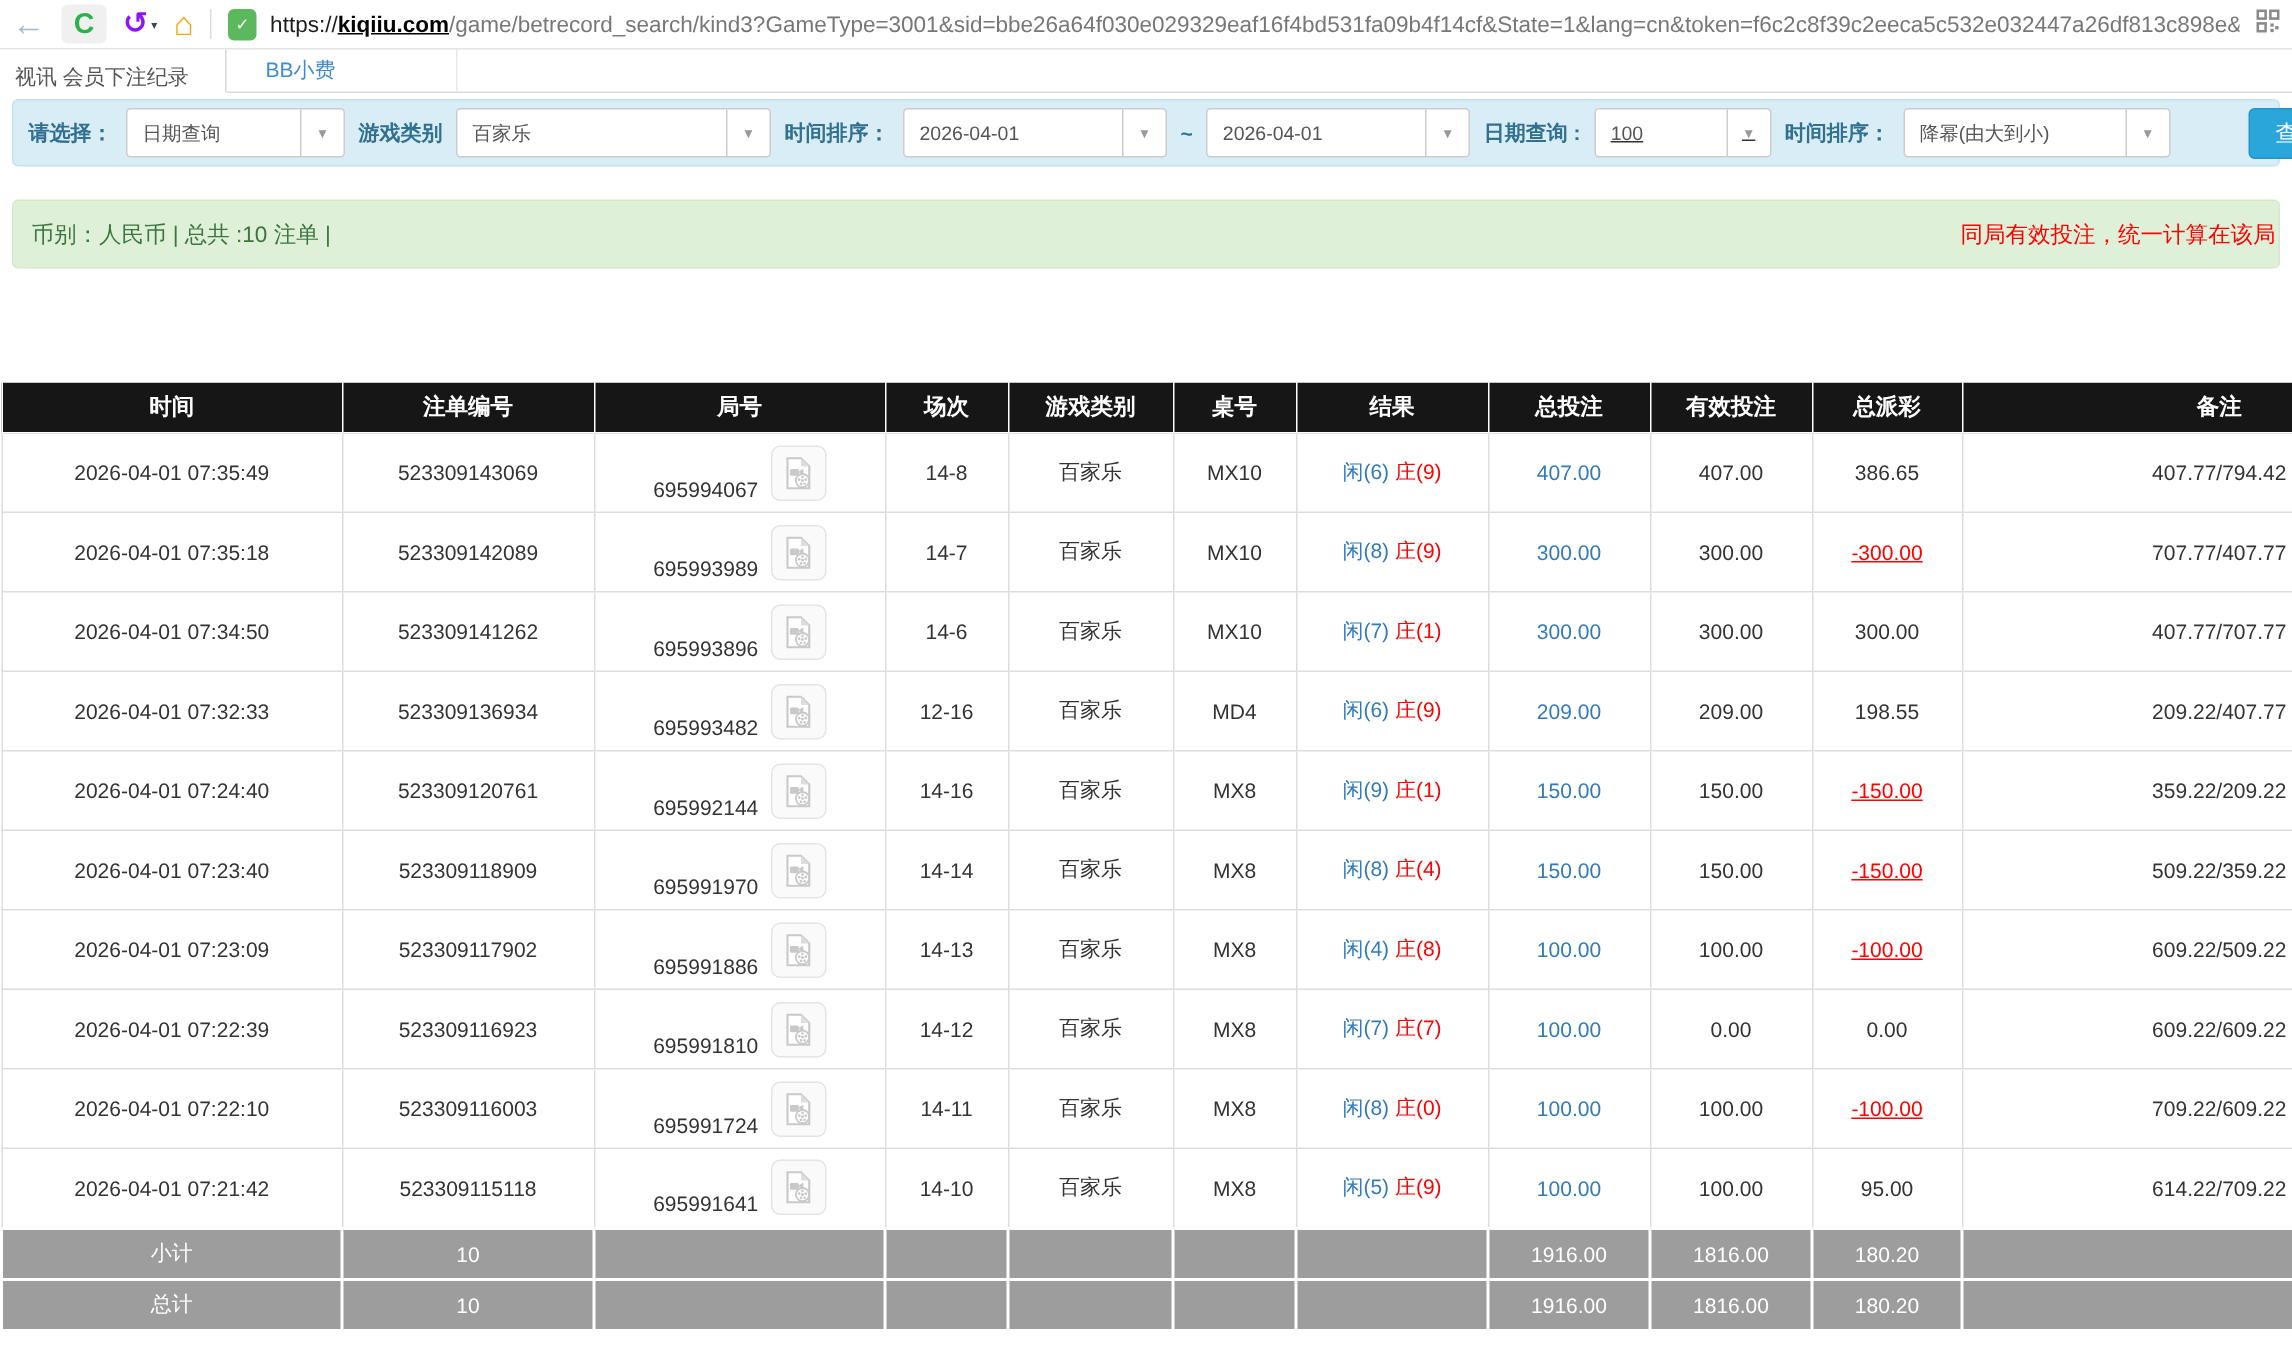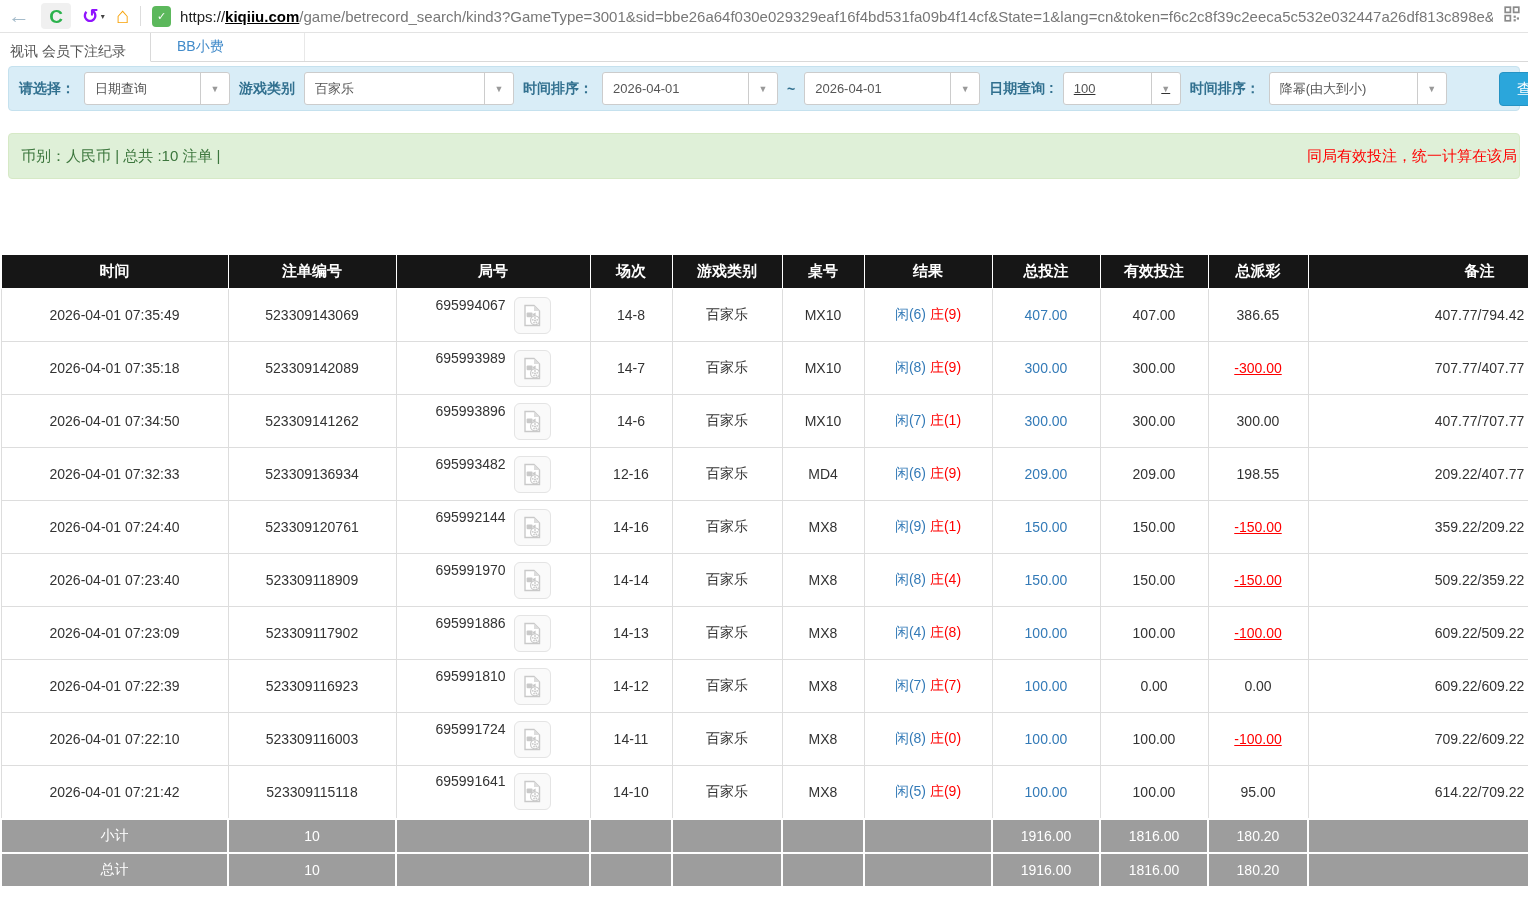--- a/index.html
+++ b/index.html
@@ -38,21 +38,21 @@
   .info-left{color:#3c763d;font-size:15px;white-space:nowrap;}
   .info-right{color:#f00;font-size:15px;white-space:nowrap;}
   
   .table-wrap{margin-top:75px;width:1528px;overflow:hidden;}
   table{border-collapse:collapse;width:1650px;table-layout:fixed;}
   th{background:#161616;color:#fff;font-size:15px;font-weight:bold;height:33px;border:1px solid #fff;padding:0;}
   td{border:1px solid #ddd;height:53px;text-align:center;font-size:14px;color:#333;background:#fff;padding:0 2px;box-sizing:border-box;}
   tr.summary td{background:#9d9d9d;color:#fff;border:2px solid #fff;height:34px;font-size:14px;margin-left:24px;}
   .amt-link{color:#337ab7;text-decoration:none;cursor:pointer;}
   .xian{color:#337ab7;} .zhuang{color:#f00;} .neg{color:#f00;text-decoration:underline;}
-  .round-wrap{display:inline-flex;align-items:flex-start;gap:8px;}
+  .round-wrap{display:inline-flex;align-items:flex-end;gap:8px;}
   .video-btn{width:37px;height:37px;border:1px solid #e4e4e4;background:#fafafa;border-radius:6px;display:inline-flex;align-items:center;justify-content:center;cursor:pointer;padding:0;}
 </style>
 </head>
 <body>
 
 <div class="toolbar">
   <span class="nav-ico back">←</span>
   <span class="reload-box">
       <span class="nav-ico reload">C</span>
     </span>

